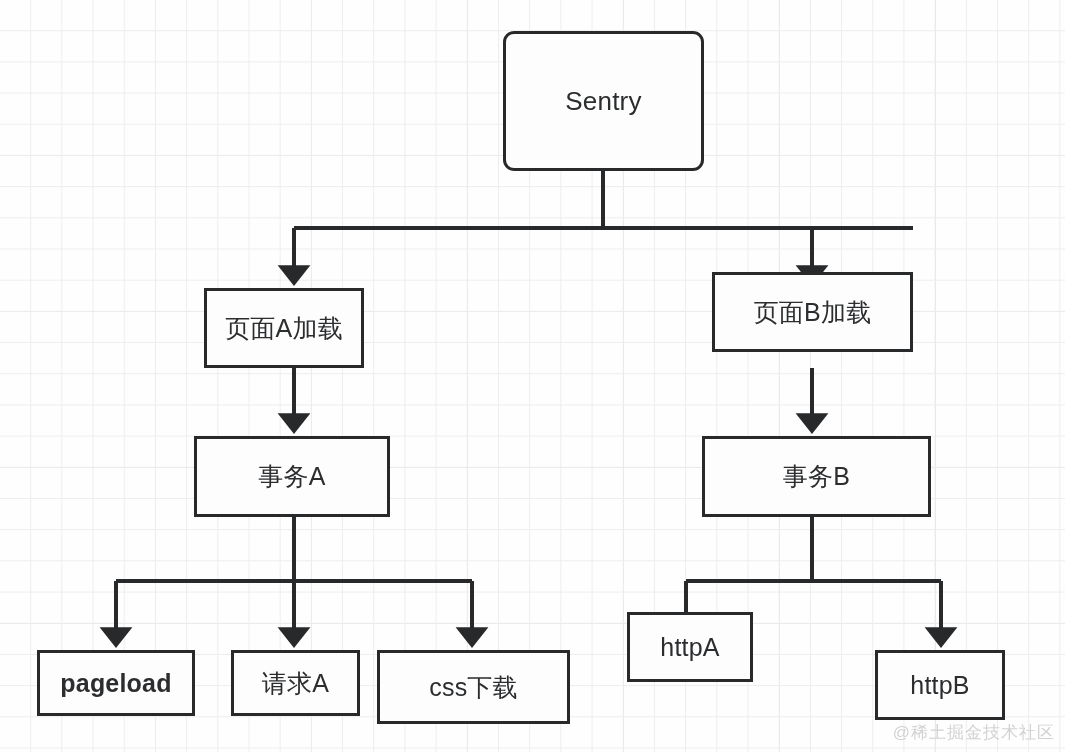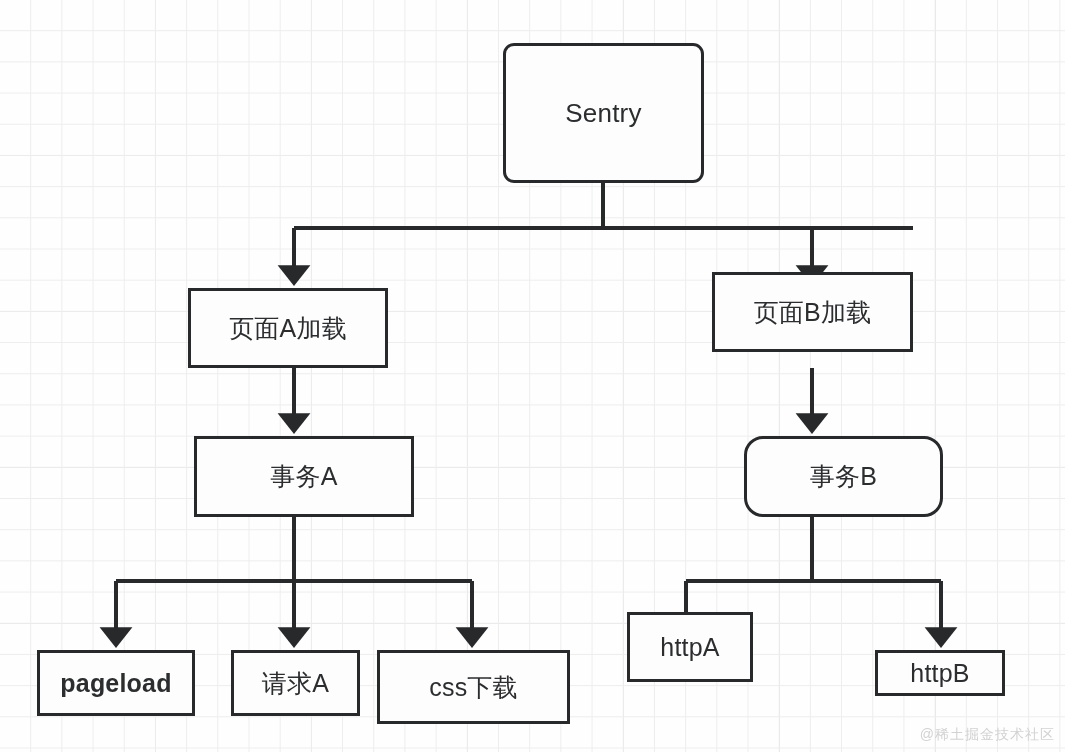--- a/index.html
+++ b/index.html
@@ -44,32 +44,31 @@
     justify-content: center;
     color: #2b2d2f;
     font-size: 25px;
     font-weight: 400;
     letter-spacing: 0.2px;
     white-space: nowrap;
   }
   .node.root {
     border-radius: 11px;
     font-size: 26px;
-    margin-top: 12px;
   }
   .node .label {
     display: block;
     line-height: 1;
   }
   #watermark {
     position: absolute;
     right: 10px;
     bottom: 8px;
     color: #d2d2d2;
-    font-size: 14px;
+    font-size: 17px;
     letter-spacing: 1px;
     user-select: none;
     white-space: nowrap;
   }
 </style>
 </head>
 <body>
 
 <div id="canvas">
 
@@ -104,51 +103,51 @@
       <path d="M686,581 L941,581"></path>
       <path d="M686,581 L686,636" marker-end="url(#arrowhead)"></path>
       <path d="M941,581 L941,636" marker-end="url(#arrowhead)"></path>
     </g>
   </svg>
 
   <div class="node root" style="left:503px; top:31px; width:201px; height:140px;">
     <span class="label">Sentry</span>
   </div>
 
-  <div class="node" style="left:188px; top:288px; width:200px; height:80px;">
+  <div class="node" style="left:204px; top:288px; width:160px; height:80px;">
     <span class="label">页面A加载</span>
   </div>
 
   <div class="node" style="left:712px; top:272px; width:201px; height:80px;">
     <span class="label">页面B加载</span>
   </div>
 
-  <div class="node" style="left:194px; top:436px; width:220px; height:81px;">
+  <div class="node" style="left:194px; top:436px; width:196px; height:81px;">
     <span class="label">事务A</span>
   </div>
 
-  <div class="node" style="left:744px; top:436px; width:199px; height:81px;border-radius:19px;">
+  <div class="node" style="left:702px; top:436px; width:229px; height:81px;">
     <span class="label">事务B</span>
   </div>
 
   <div class="node" style="left:37px; top:650px; width:158px; height:66px;font-weight:bold;">
     <span class="label">pageload</span>
   </div>
 
   <div class="node" style="left:231px; top:650px; width:129px; height:66px;text-align:center;">
     <span class="label">请求A</span>
   </div>
 
   <div class="node" style="left:377px; top:650px; width:193px; height:74px;">
     <span class="label">css下载</span>
   </div>
 
   <div class="node" style="left:627px; top:612px; width:126px; height:70px;">
     <span class="label">httpA</span>
   </div>
 
-  <div class="node" style="left:875px; top:650px; width:130px; height:46px;">
+  <div class="node" style="left:875px; top:650px; width:130px; height:70px;">
     <span class="label">httpB</span>
   </div>
 
   <div id="watermark">@稀土掘金技术社区</div>
 
 </div>
 
 </body></html>

